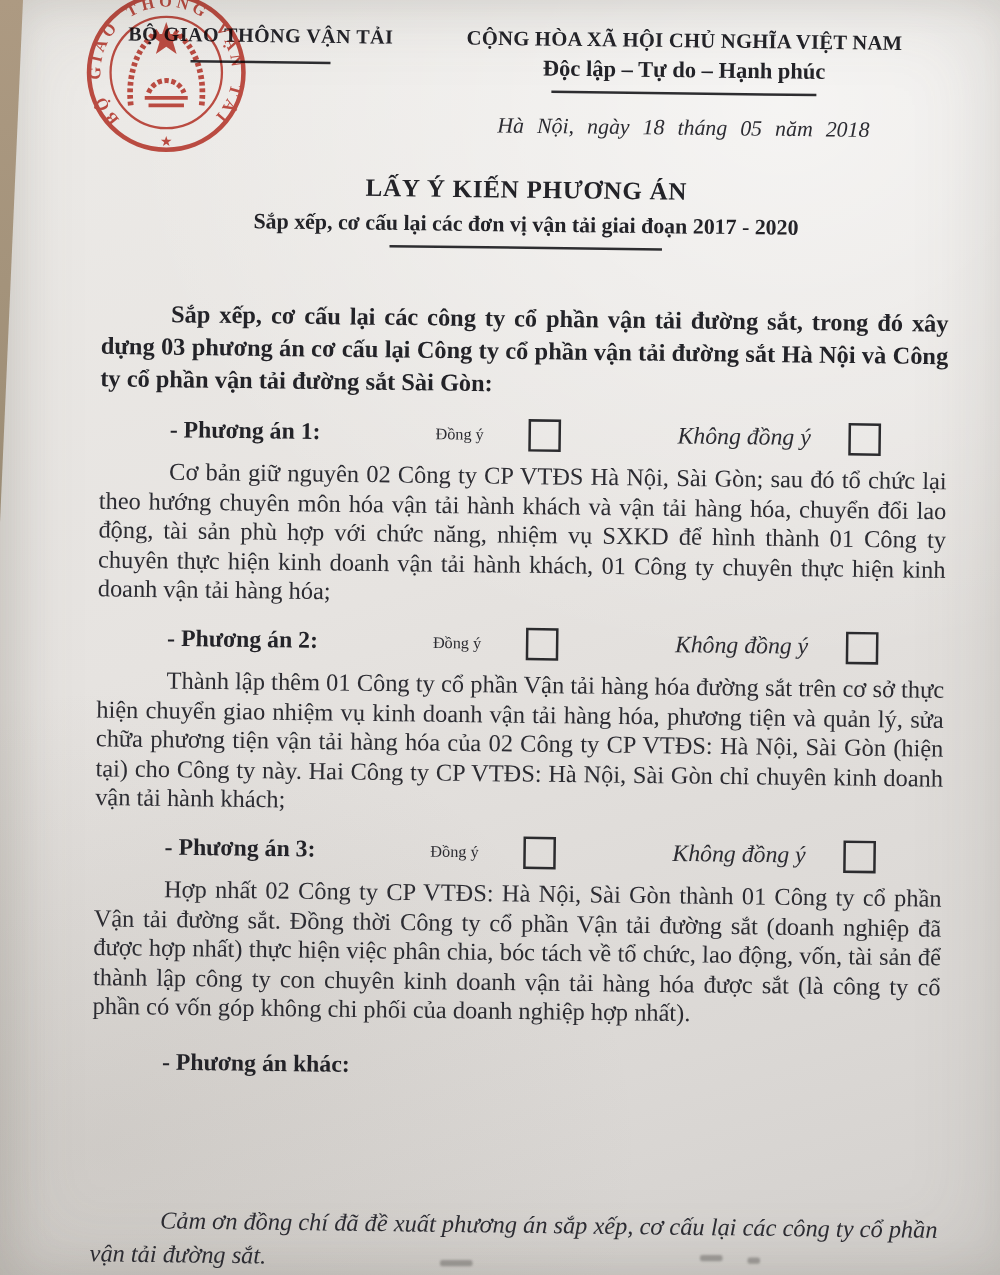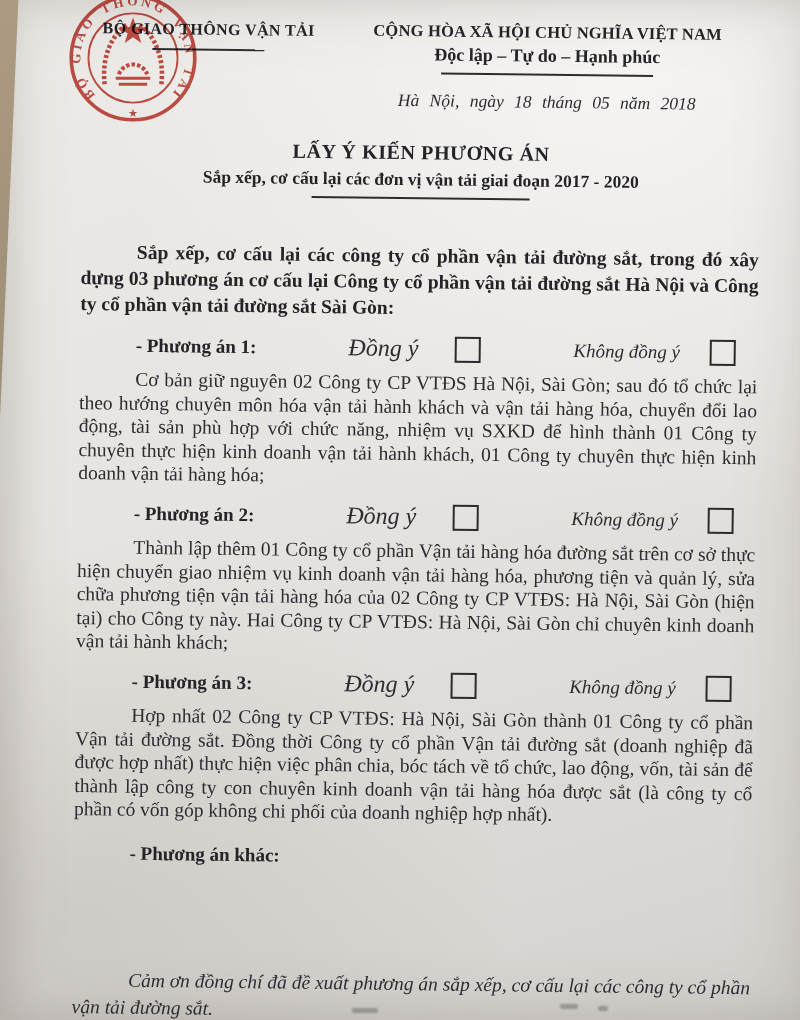--- a/index.html
+++ b/index.html
@@ -41,21 +41,21 @@
   .title-block{text-align:center;margin-top:30px;}
   .title1{font-weight:bold;font-size:20px;letter-spacing:.6px;color:#232328;}
   .title2{font-weight:bold;font-size:17.5px;margin-top:5px;color:#232328;}
   .title-rule{width:218px;margin:7px auto 0;}
   
   p{margin:0;}
   .para{font-size:19.5px;line-height:23.4px;text-align:justify;text-indent:56px;}
   .intro{font-weight:bold;margin-top:44px;line-height:25.8px;color:#232328;}
   .option-row{display:flex;align-items:center;margin:15px 0 9px;}
   .opt-label{font-weight:bold;font-size:19px;margin-left:56px;color:#232328;white-space:nowrap;}
-  .agree{font-style:italic;font-size:24px;margin-left:92px;white-space:nowrap;}
+  .agree{font-size:13px;margin-left:92px;white-space:nowrap;}
   .disagree{font-style:italic;font-size:19px;margin-left:93px;white-space:nowrap;}
   .cb{width:22px;height:22px;border:2.5px solid #2b2b2e;margin-left:36px;flex:none;background:transparent;}
   .cb2{margin-left:30px;}
   .other-label{font-weight:bold;font-size:19px;margin:22px 0 0 56px;color:#232328;}
   .thanks{font-style:italic;margin-top:102px;line-height:27px;font-size:19.5px;}
   
   .frag{position:absolute;background:rgba(70,68,66,.38);filter:blur(1px);border-radius:2px;}
   .frag.f1{left:352px;top:1008px;width:26px;height:5px;}
   .frag.f2{left:560px;top:1004px;width:18px;height:5px;}
   .frag.f3{left:598px;top:1006px;width:10px;height:5px;}

